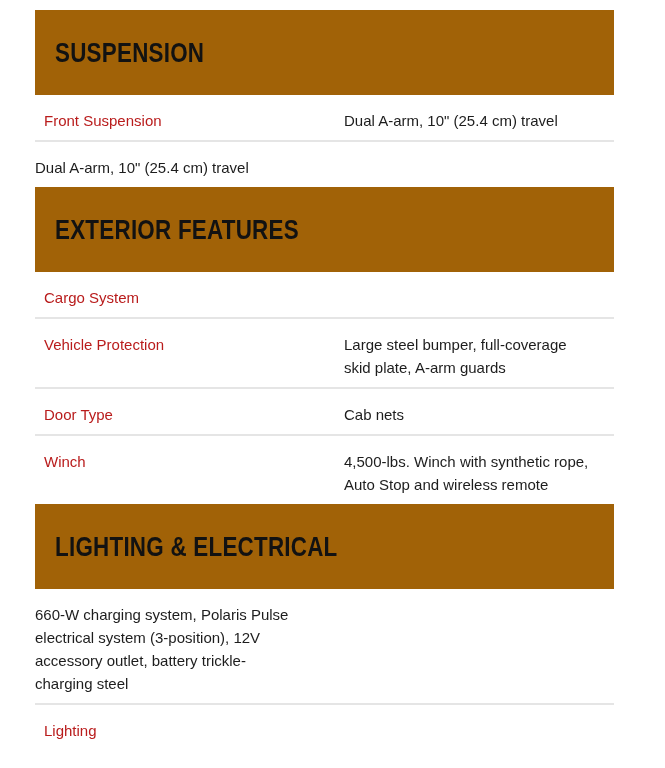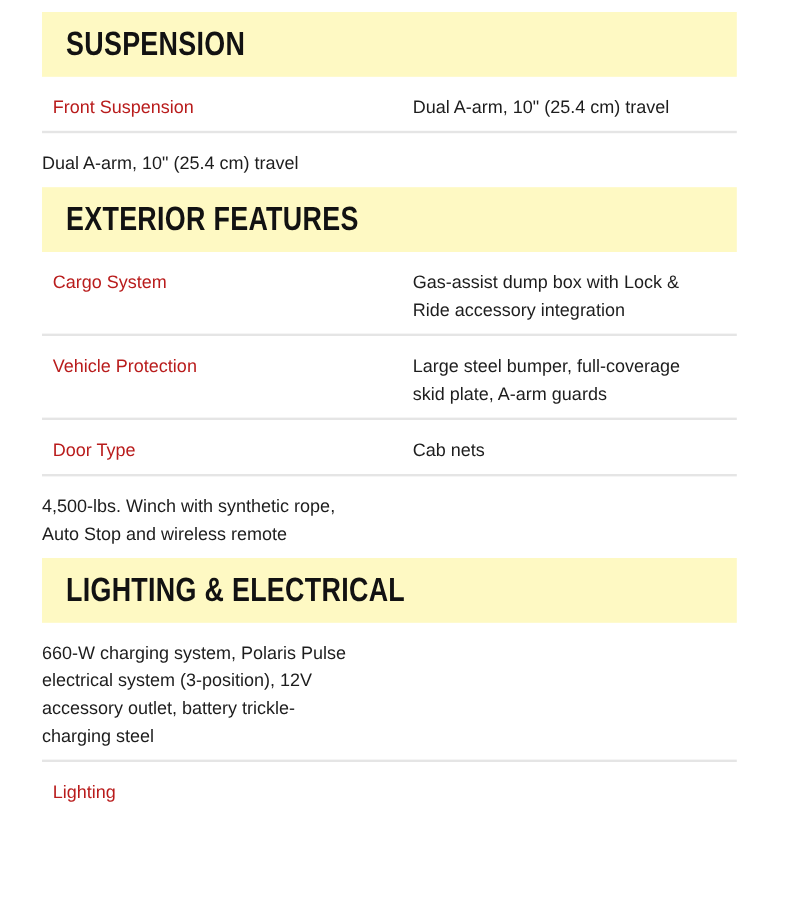--- a/index.html
+++ b/index.html
@@ -14,22 +14,22 @@
     overflow: hidden;
     position: relative;
   }
   .spec {
     position: absolute;
     left: 35px;
     top: 10px;
     width: 579px;
   }
   .band {
-    background: #fef9c3;
-    height: 54px;
+    background: #a16207;
+    height: 85px;
     display: flex;
     align-items: center;
     padding-left: 20px;
     box-sizing: border-box;
   }
   .band-title {
     margin: 0;
     font-size: 28px;
     font-weight: 700;
     color: #121212;
@@ -85,39 +85,36 @@
     <div class="val">
       <div class="vline">Dual A-arm, 10" (25.4 cm) travel</div>
     </div>
   </div>
 
   <div class="band">
     <h2 class="band-title">EXTERIOR FEATURES</h2>
   </div>
   <div class="row">
     <div class="lbl">Cargo System</div>
-    <div class="val">
-      <div class="vline">Gas-assist dump box with Lock &amp;</div>
-      <div class="vline">Ride accessory integration</div>
-    </div>
   </div>
   <div class="row">
     <div class="lbl">Vehicle Protection</div>
     <div class="val">
       <div class="vline">Large steel bumper, full-coverage</div>
       <div class="vline">skid plate, A-arm guards</div>
     </div>
   </div>
   <div class="row">
     <div class="lbl">Door Type</div>
     <div class="val">
       <div class="vline">Cab nets</div>
     </div>
   </div>
   <div class="row no-border">
+    <div class="lbl">Winch</div>
     <div class="val">
       <div class="vline">4,500-lbs. Winch with synthetic rope,</div>
       <div class="vline">Auto Stop and wireless remote</div>
     </div>
   </div>
 
   <div class="band">
     <h2 class="band-title">LIGHTING &amp; ELECTRICAL</h2>
   </div>
   <div class="row">

